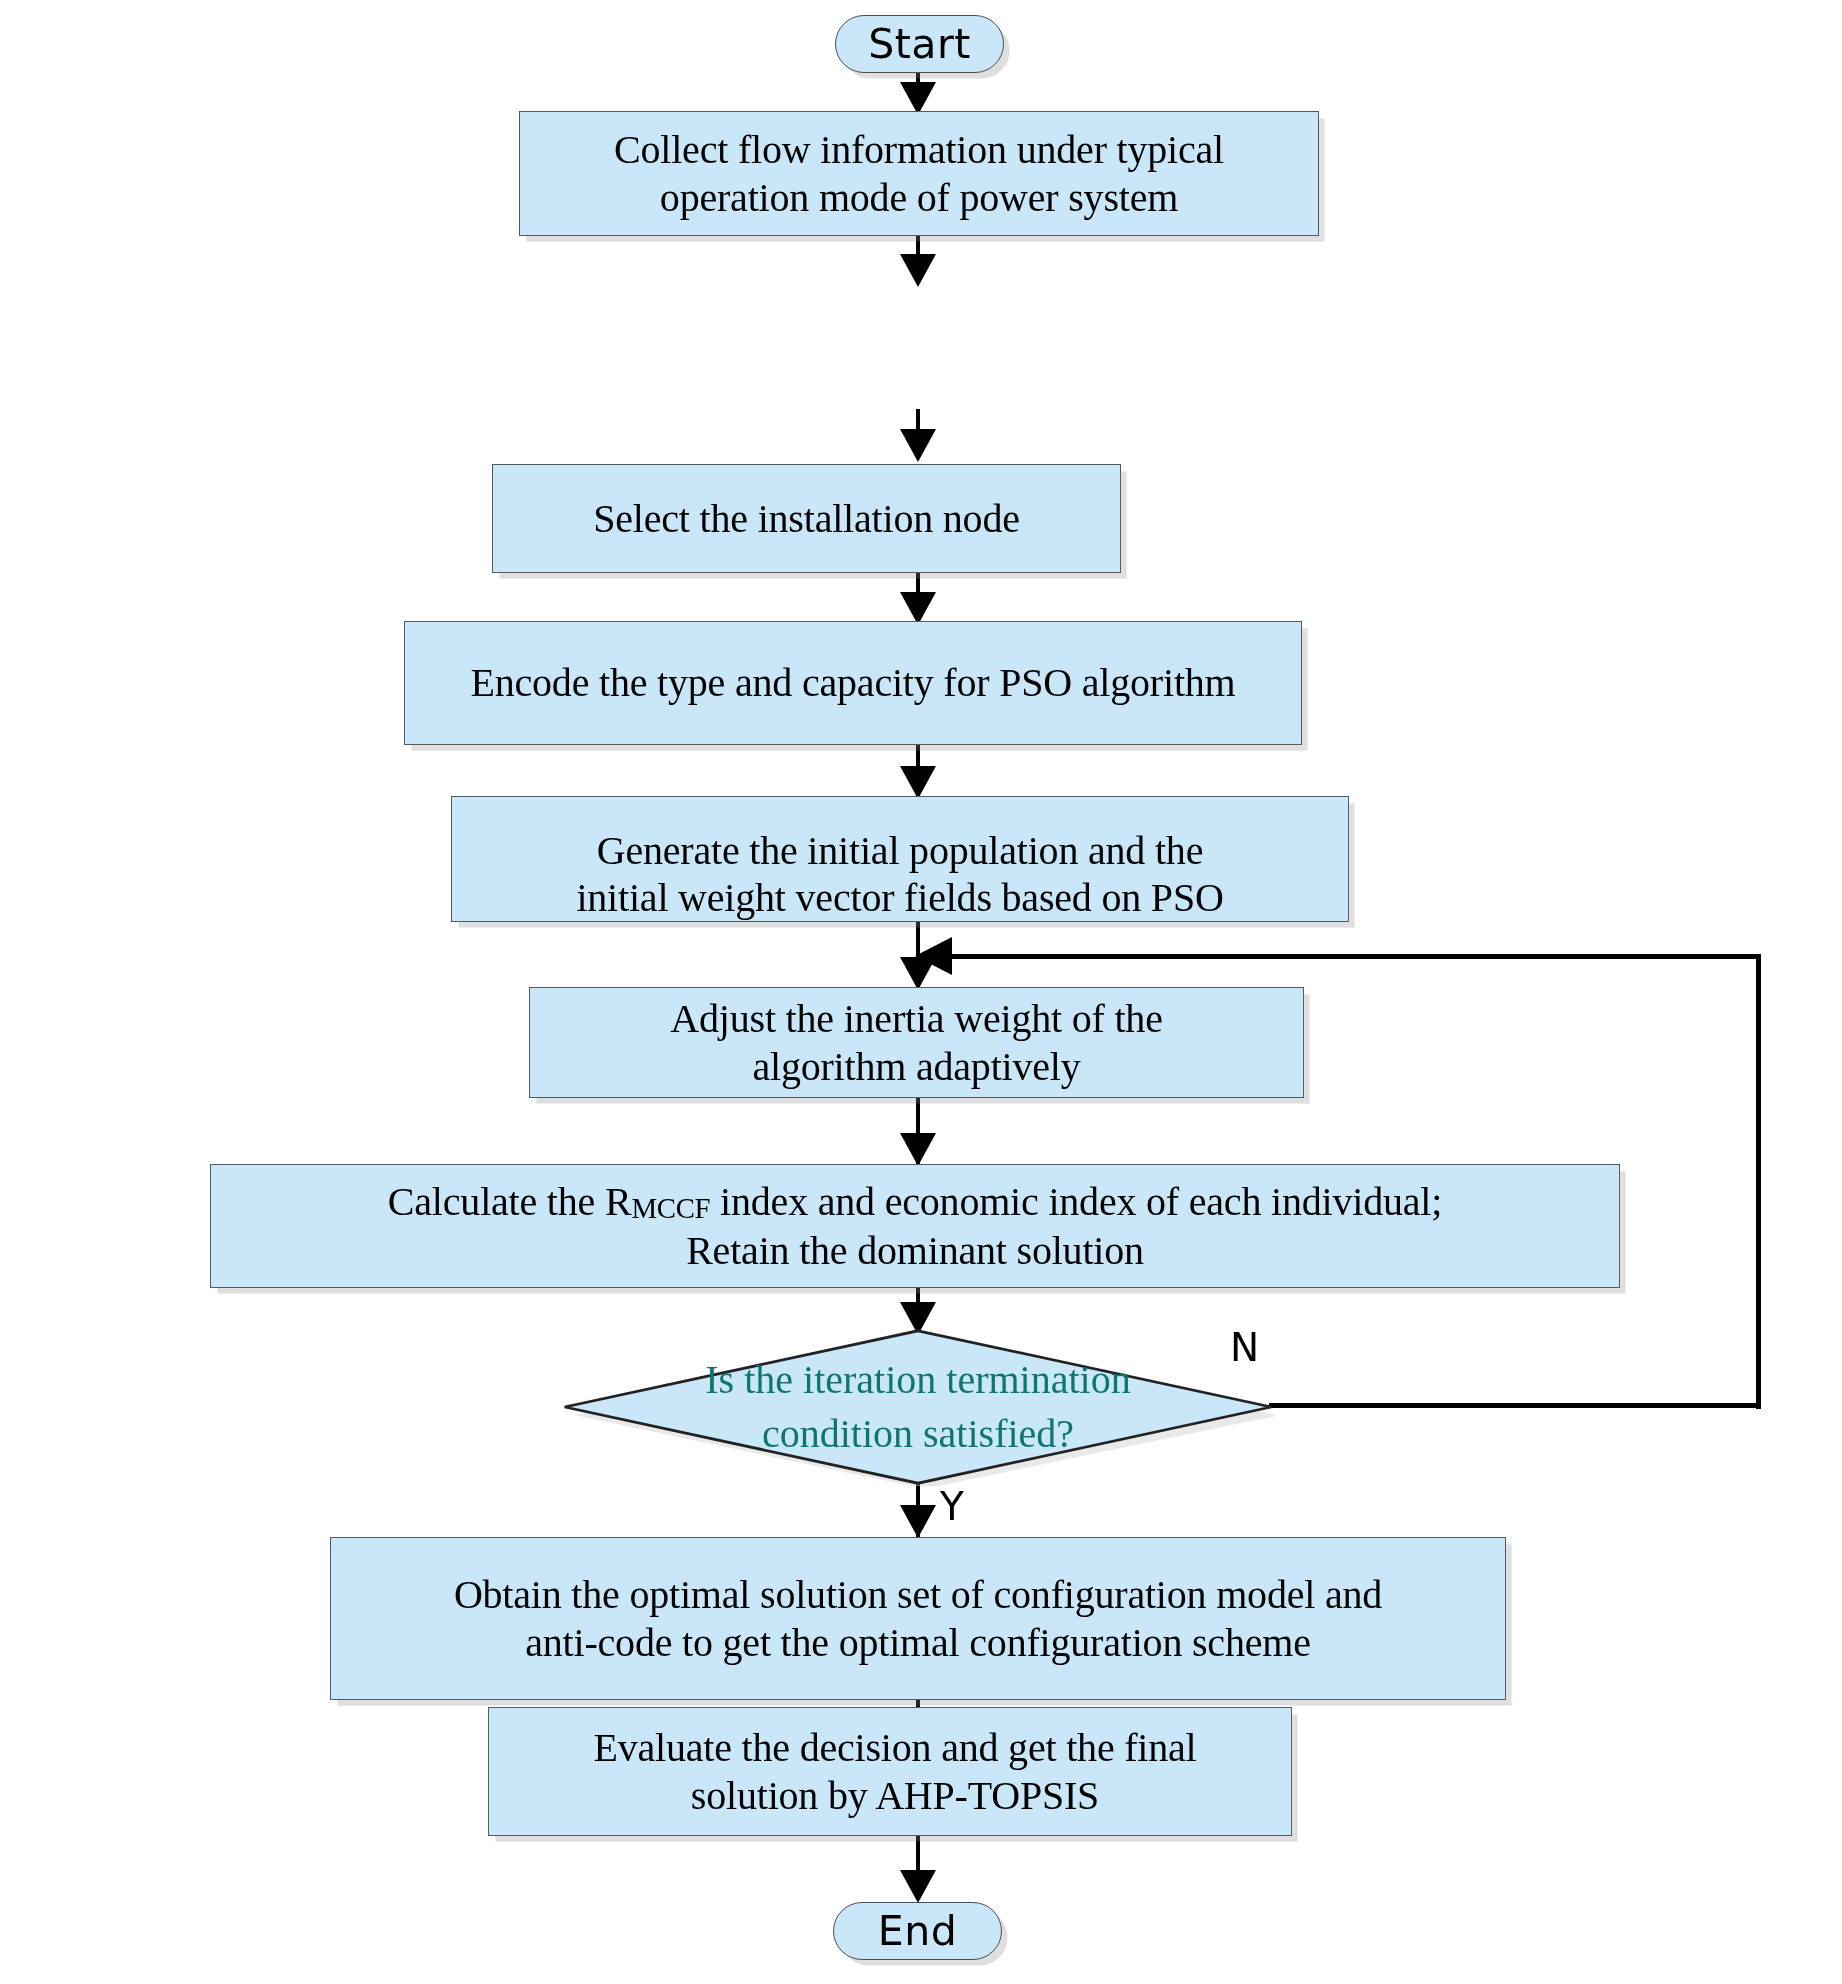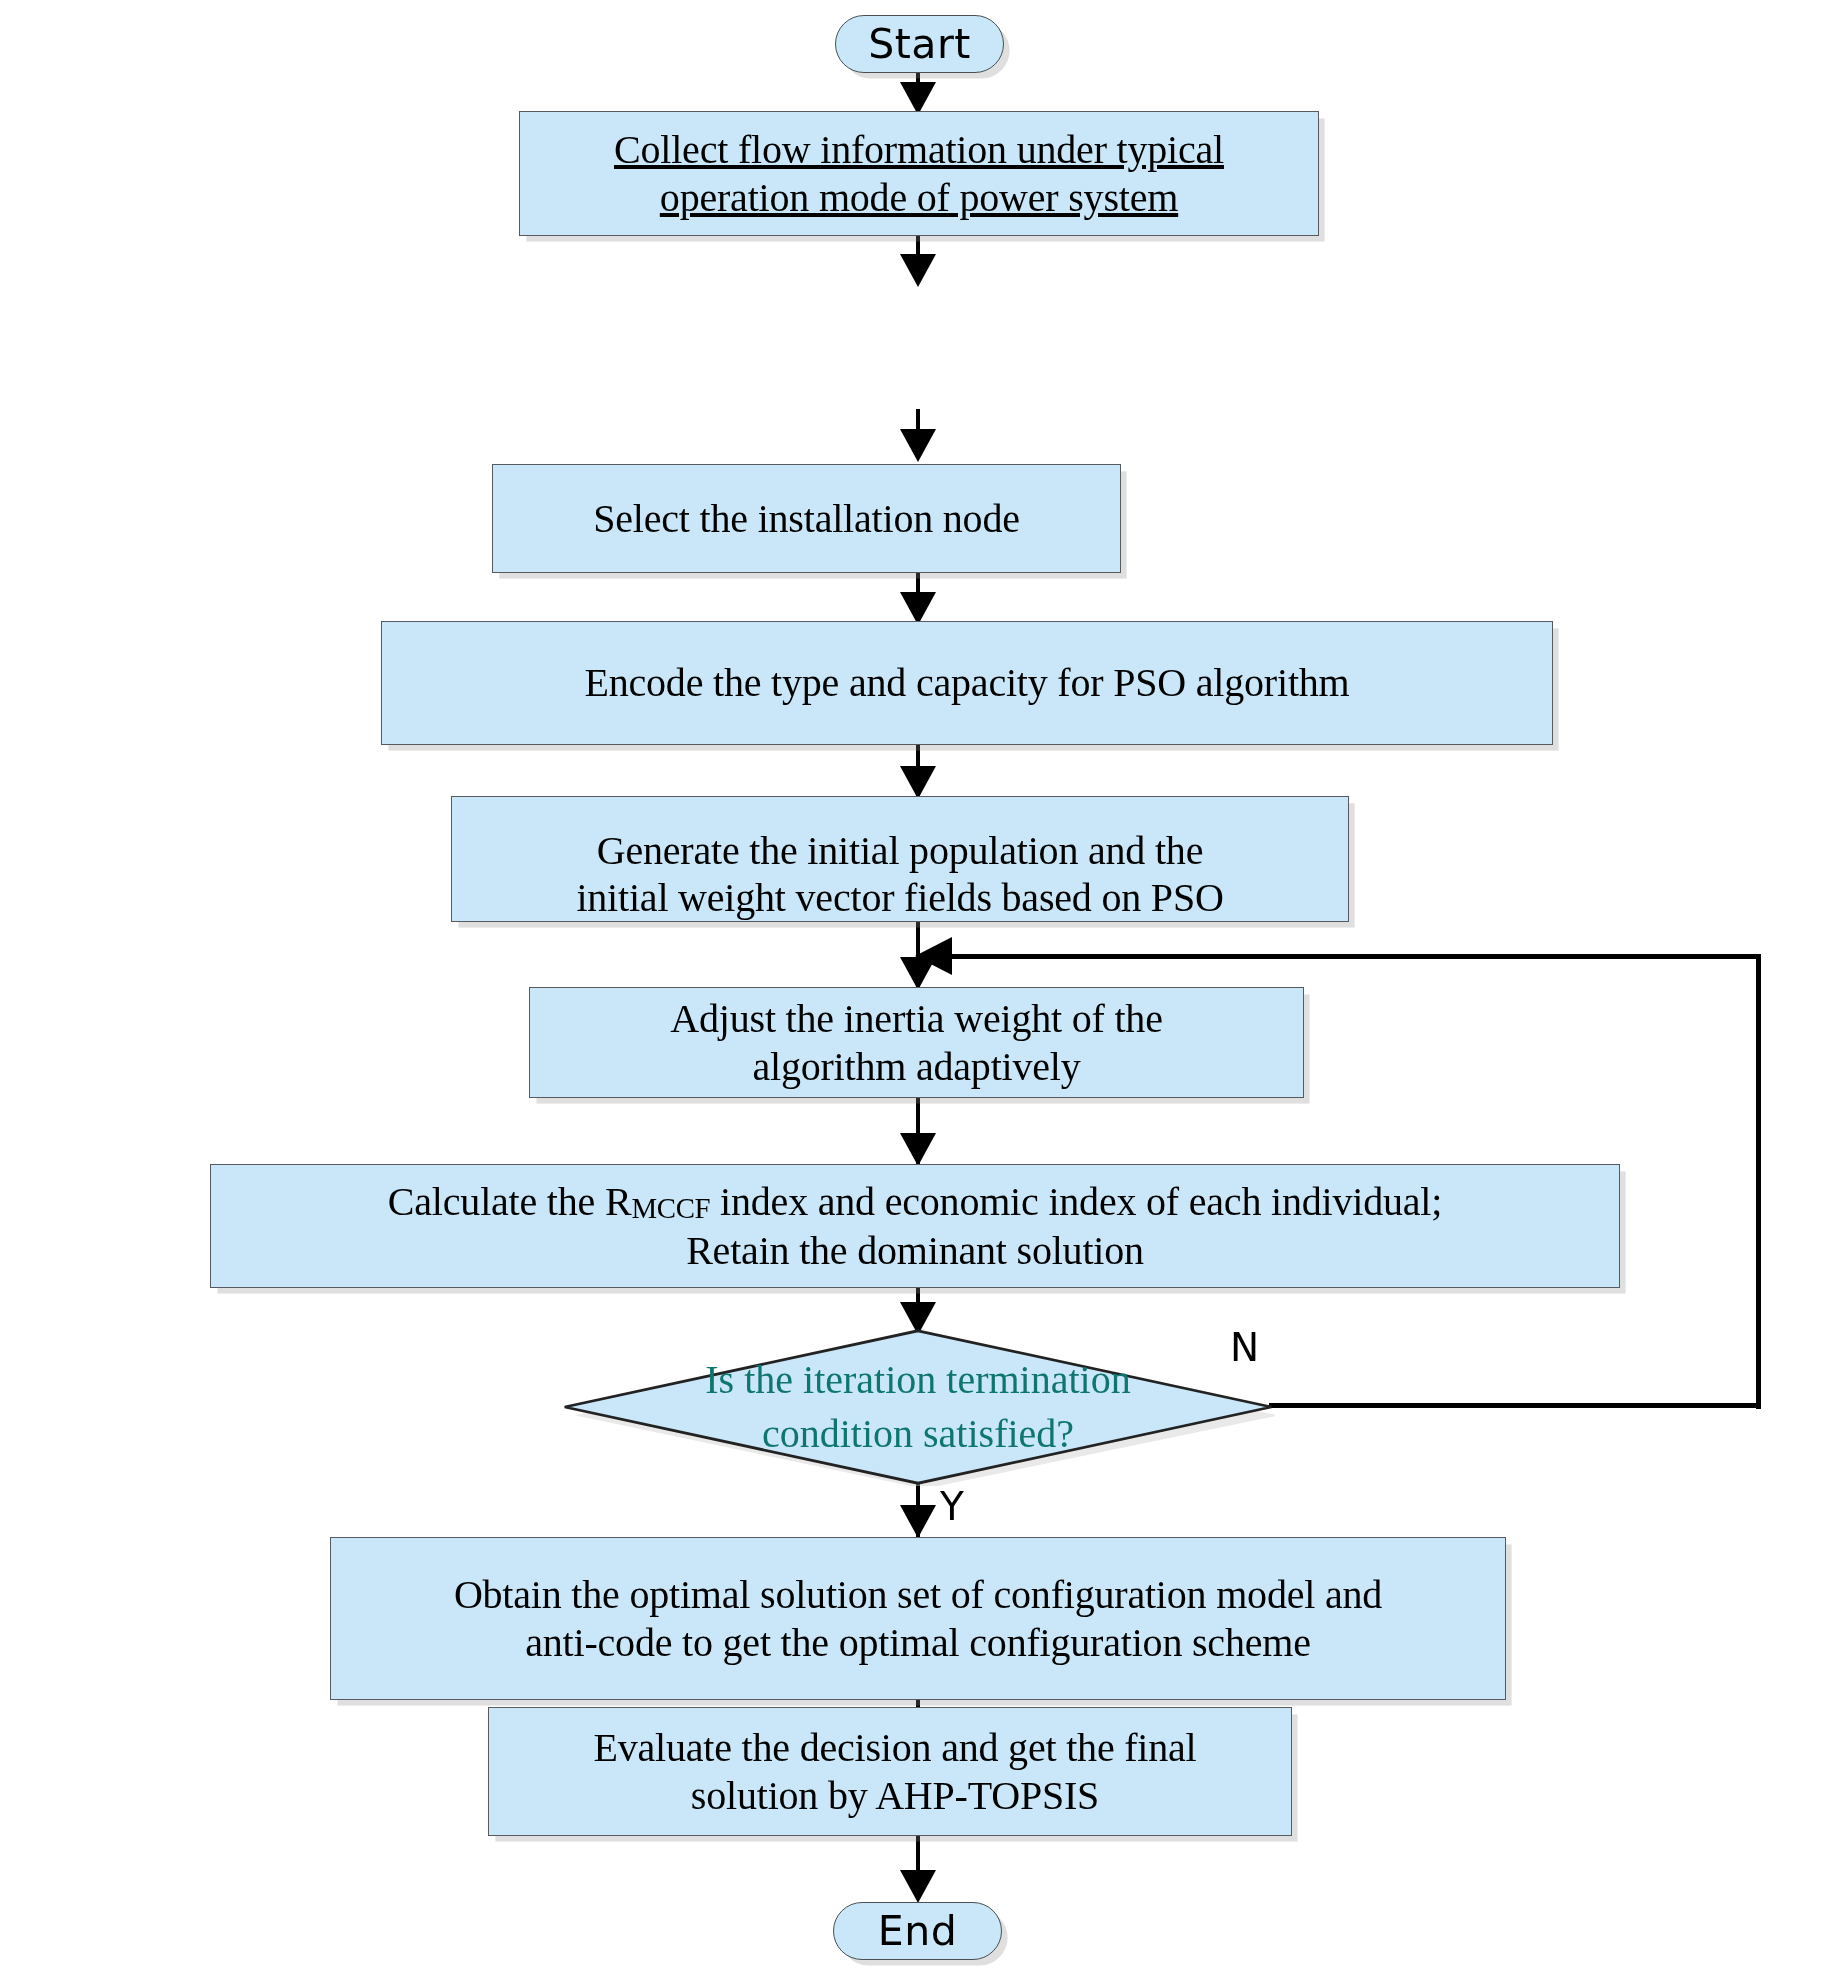--- a/index.html
+++ b/index.html
@@ -162,31 +162,31 @@
   <div class="vline" style="left:916px; top:1700px; height:46px;"></div>
   <div class="arrow-down" style="left:900px; top:1718px;"></div>
 
   <div class="vline" style="left:916px; top:1835px; height:61px;"></div>
   <div class="arrow-down" style="left:900px; top:1870px;"></div>
 
   <div class="node terminator" style="left:835px; top:15px; width:169px; height:58px;">
     <span class="txt">Start</span>
   </div>
 
-  <div class="node" style="left:519px; top:111px; width:800px; height:125px;text-decoration:underline;">
+  <div class="node" style="left:519px; top:111px; width:800px; height:125px;">
     <span class="txt">Collect flow information under typical
 operation mode of power system</span>
   </div>
 
 
   <div class="node" style="left:492px; top:464px; width:629px; height:109px;">
     <span class="txt">Select the installation node</span>
   </div>
 
-  <div class="node" style="left:381px; top:621px; width:1172px; height:124px;">
+  <div class="node" style="left:404px; top:621px; width:898px; height:124px;">
     <span class="txt">Encode the type and capacity for PSO algorithm</span>
   </div>
 
   <div class="node" style="left:451px; top:796px; width:898px; height:126px;align-items:flex-end;">
     <span class="txt">Generate  the initial population and the
 initial weight vector fields based on PSO</span>
   </div>
 
   <div class="node" style="left:529px; top:987px; width:775px; height:111px;">
     <span class="txt">Adjust the inertia weight of the

